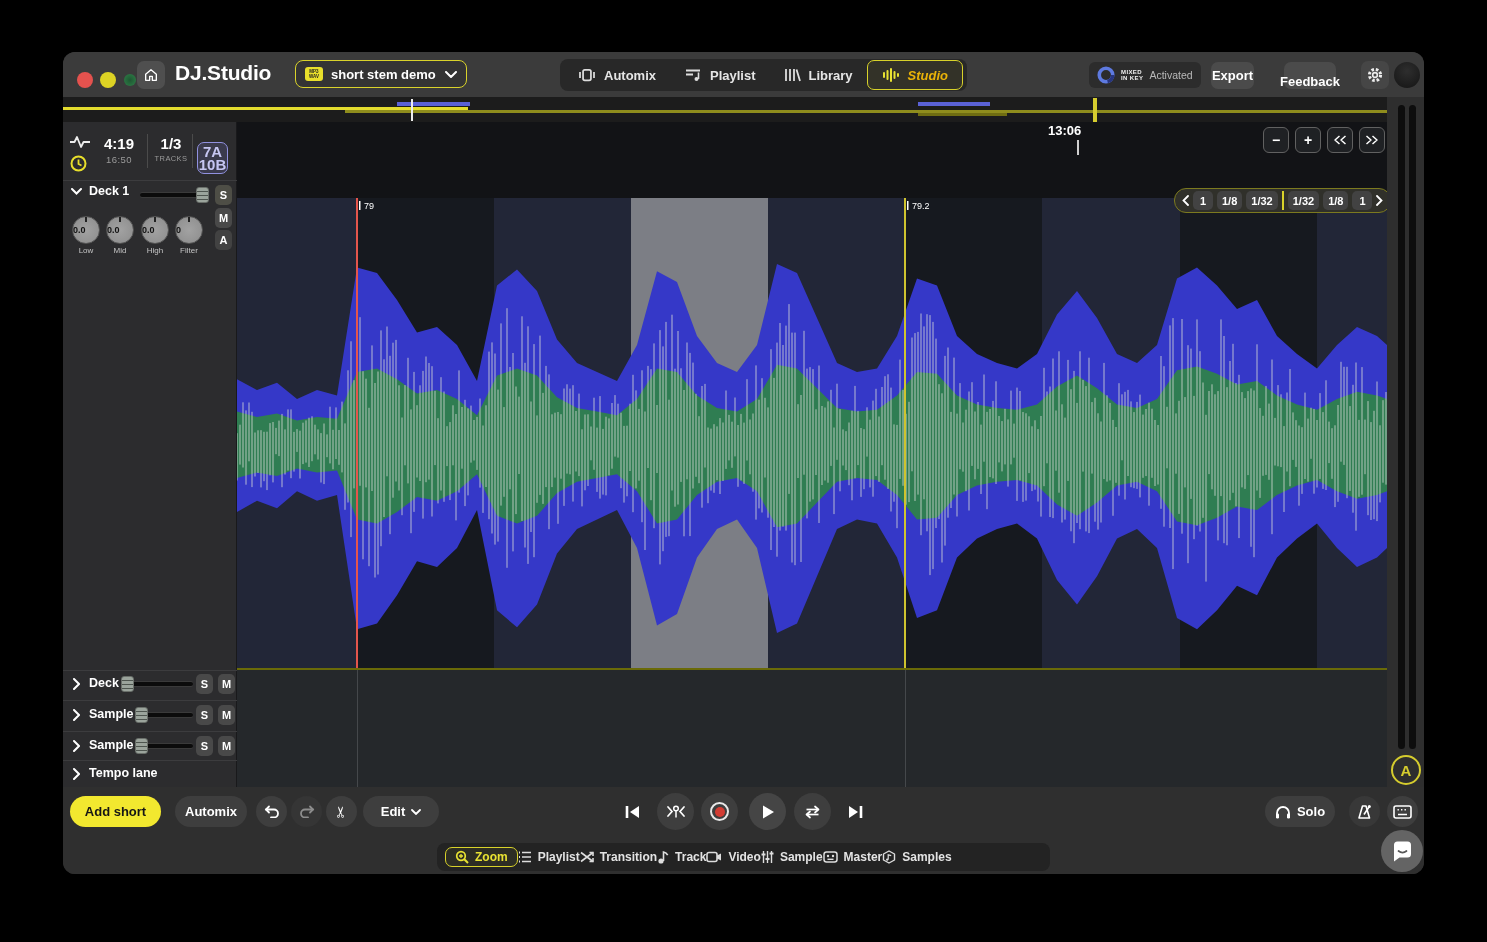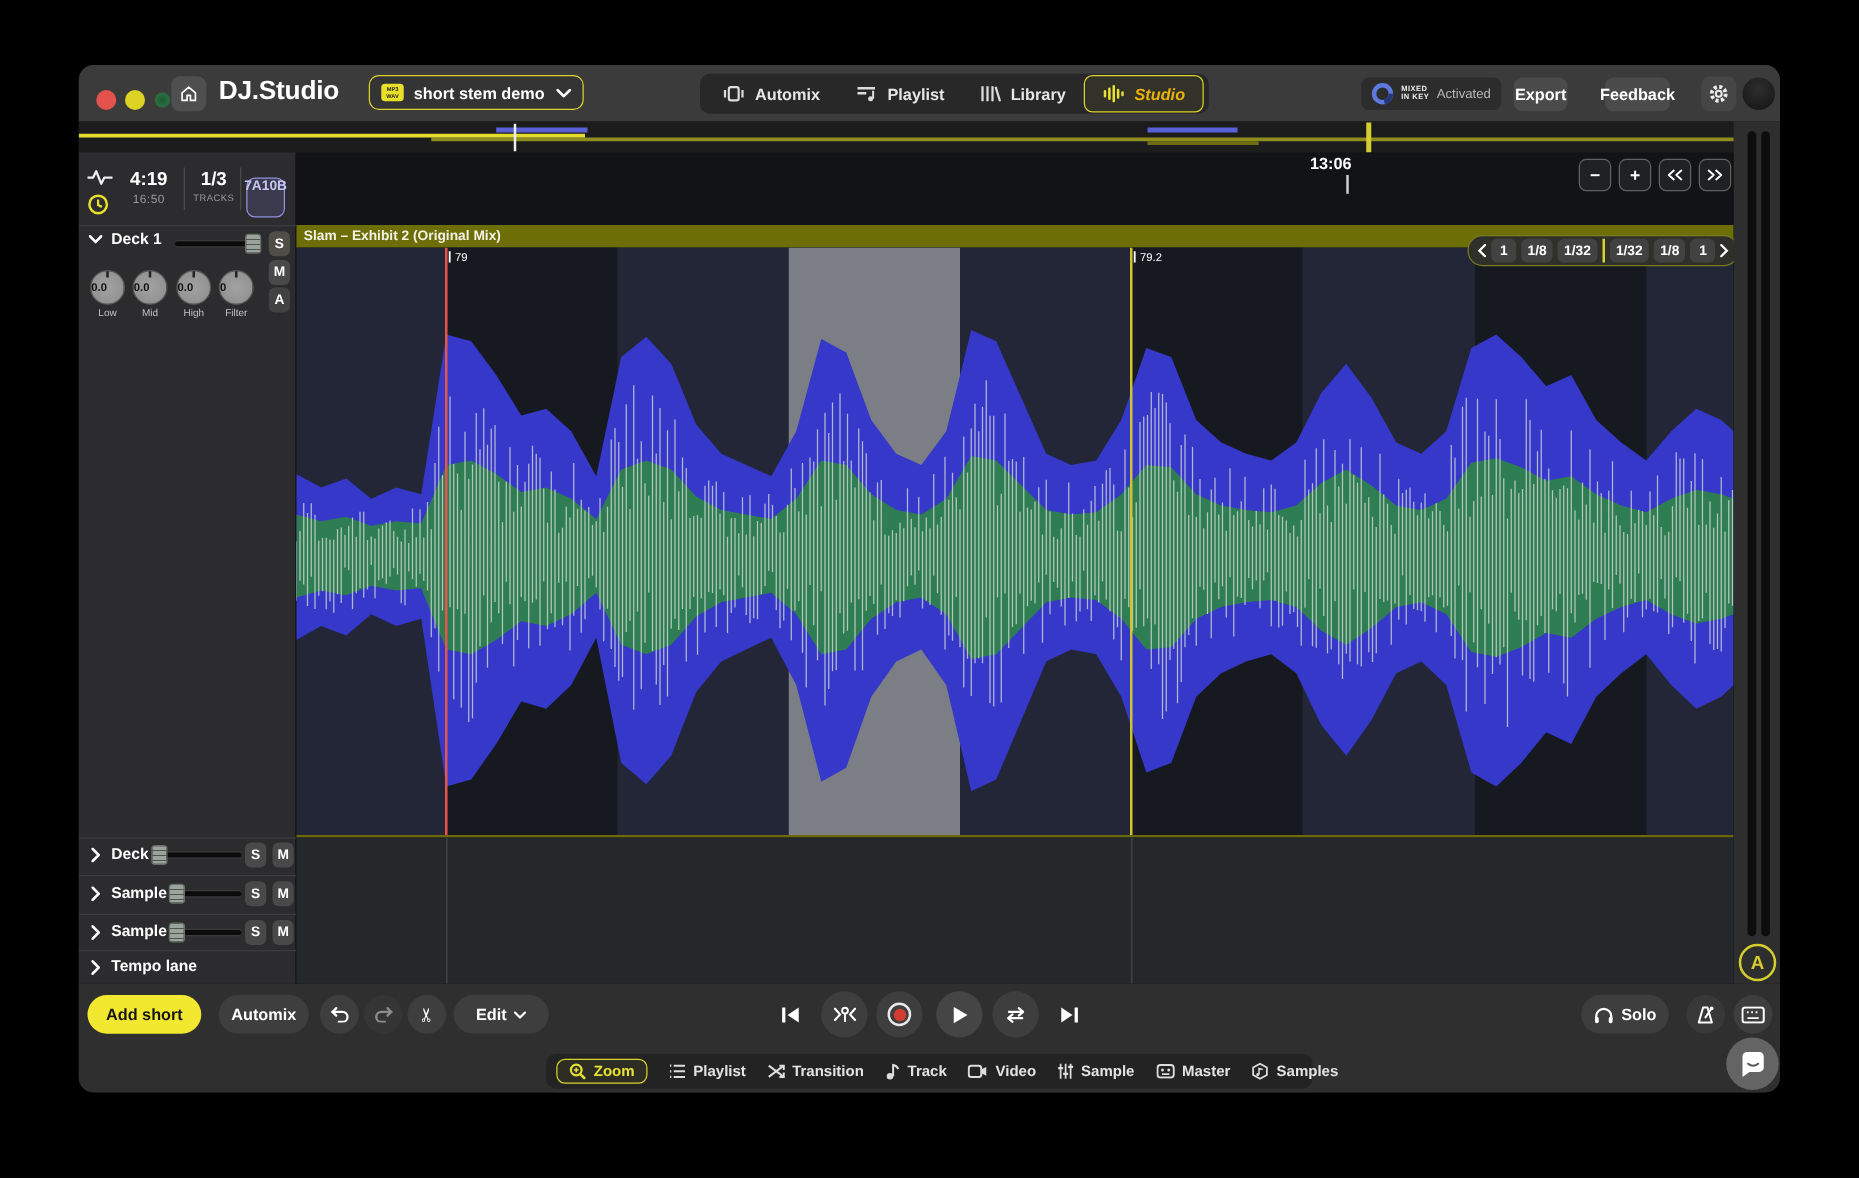--- a/index.html
+++ b/index.html
@@ -24,21 +24,21 @@
   #avatar{position:absolute;left:1331px;top:10px;width:26px;height:26px;border-radius:50%;background:radial-gradient(circle at 50% 35%,#2e2e2e,#141414);}
   
   #minimap{position:absolute;left:0;top:45px;width:1361px;height:25px;background:#1c1c1c;}
   
   #middle{position:absolute;left:0;top:70px;width:1361px;height:665px;background:#131313;}
   #lpanel{position:absolute;left:0;top:0;width:174px;height:665px;background:#2c2c2e;border-right:1px solid #19191b;box-sizing:border-box;}
   .pdiv{position:absolute;left:0;width:174px;height:1px;background:#3c3c3e;}
   .vdiv{position:absolute;width:1px;background:#4b4b4b;}
   .bignum{position:absolute;color:#fff;font-size:15px;font-weight:700;text-align:center;}
   .subnum{position:absolute;color:#9a9a9a;font-size:9.5px;text-align:center;letter-spacing:.4px;}
-  #keybox{position:absolute;left:134px;top:20px;width:31px;height:32px;border:1.5px solid #9191e0;border-radius:7px;background:#3a3a4c;color:#c6c6f2;font-size:11px;font-weight:700;line-height:13px;text-align:center;display:flex;flex-direction:row;justify-content:center;box-sizing:border-box;}
+  #keybox{position:absolute;left:134px;top:20px;width:31px;height:32px;border:1.5px solid #9191e0;border-radius:7px;background:#3a3a4c;color:#c6c6f2;font-size:15px;font-weight:700;line-height:13px;text-align:center;display:flex;flex-direction:column;justify-content:center;box-sizing:border-box;}
   .rowlbl{position:absolute;color:#fff;font-size:12.5px;font-weight:700;}
   .smbtn{position:absolute;width:17px;height:20px;border-radius:5px;background:#494949;color:#fff;font-size:11px;font-weight:700;display:flex;align-items:center;justify-content:center;}
   .strack{position:absolute;height:4px;background:#0b0b0b;border-radius:2px;box-shadow:0 1px 0 #3a3a3a,0 -1px 0 #3a3a3a;}
   .shandle{position:absolute;width:13px;height:16px;border-radius:3px;background:repeating-linear-gradient(180deg,#9ba49c 0 3px,#4e554f 3px 4px);border:1px solid #6a6f6a;box-sizing:border-box;}
   .knob-circle{width:28px;height:28px;border-radius:50%;background:radial-gradient(circle,#a2a2a2,#8c8c8c);border:1px solid #555;display:flex;align-items:center;justify-content:flex-start;position:relative;box-sizing:border-box;}
   .knob-circle::before{content:"";position:absolute;top:0;left:12px;width:2px;height:5px;background:#222;}
   .knob-val{font-size:9px;font-weight:700;color:#111;}
   .knob-label{font-size:8px;color:#c4c4c4;text-align:center;margin-top:2px;width:28px;}
   
   #main{position:absolute;left:174px;top:0;width:1150px;height:665px;background:#121316;overflow:hidden;}
@@ -51,21 +51,21 @@
   .bgdiv{width:2px;height:19px;background:#d8d22a;}
   
   #rcol{position:absolute;left:1324px;top:45px;width:37px;height:690px;background:#2e2e2e;}
   .vbar{position:absolute;top:8px;width:7px;height:644px;border-radius:4px;background:#0d0d0d;}
   #abadge{position:absolute;left:4px;top:658px;width:26px;height:26px;border:2.5px solid #d5cc2e;border-radius:50%;color:#d5cc2e;font-size:15px;font-weight:800;display:flex;align-items:center;justify-content:center;background:#2e2e2e;box-sizing:content-box;}
   
   #bottom{position:absolute;left:0;top:735px;width:1361px;height:87px;background:#2f2f2f;}
   .pill{position:absolute;top:9px;height:31px;border-radius:16px;background:#3e3e3e;color:#fff;display:flex;align-items:center;justify-content:center;font-size:13px;font-weight:700;gap:6px;box-sizing:border-box;}
   .tbtn{position:absolute;top:6px;width:37px;height:37px;border-radius:50%;background:#3e3e3e;display:flex;align-items:center;justify-content:center;}
   .cbtn{position:absolute;top:9px;width:31px;height:31px;border-radius:50%;background:#3e3e3e;display:flex;align-items:center;justify-content:center;color:#fff;font-size:16px;}
-  #tabrow{position:absolute;left:374px;top:56px;width:613px;height:28px;background:#232323;border-radius:8px;display:flex;align-items:center;gap:17px;padding:0 8px;box-sizing:border-box;}
+  #tabrow{position:absolute;left:374px;top:56px;width:613px;height:28px;background:#232323;border-radius:8px;display:flex;align-items:center;padding:0 8px;box-sizing:border-box;}
   .btab{display:flex;align-items:center;gap:6px;font-size:12px;font-weight:600;color:#e3e3e3;}
   .btab.active{border:1px solid #d8d22a;border-radius:7px;padding:2px 9px;color:#e8e232;background:rgba(232,226,50,0.05);}
   #chat{position:absolute;left:1318px;top:778px;width:42px;height:42px;border-radius:50%;background:#646464;display:flex;align-items:center;justify-content:center;z-index:6;}
   svg{display:block;}
 </style>
 </head>
 <body>
 
 <div id="win">
 
@@ -139,21 +139,21 @@
             <circle cx="10" cy="10" r="7.5" fill="none" stroke="#5e7ae0" stroke-width="4"></circle>
             <circle cx="10" cy="10" r="7.5" fill="none" stroke="#27357f" stroke-width="4" stroke-dasharray="10 37"></circle>
           </svg>
         </span>
       <span class="mikstack"><span>MIXED</span><br><span>IN KEY</span></span>
       <span class="mikstatus">Activated</span>
     </div>
     <div class="graybtn" style="left:1148px;width:43px;">
         <span>Export</span>
       </div>
-    <div class="graybtn" style="left:1221px;width:52px;">
+    <div class="graybtn" style="left:1221px;width:52px;align-items:flex-end;">
         <span>Feedback</span>
       </div>
     <div class="sqbtn" style="left:1298px;top:9px;background:#464646;">
       <span>
           <svg width="18" height="18" viewBox="0 0 20 20">
             <circle cx="10" cy="10" r="6.2" fill="none" stroke="#ededed" stroke-width="3.4" stroke-dasharray="2.8 2.1"></circle>
             <circle cx="10" cy="10" r="2.6" fill="none" stroke="#ededed" stroke-width="1.8"></circle>
           </svg>
         </span>
     </div>
@@ -296,21 +296,20 @@
           </span>
         </div>
       <div class="zbtn" style="left:1122px;">
           <span>
             <svg width="14" height="10" viewBox="0 0 14 10">
               <path d="M1.5 1 L6 5 L1.5 9 M7.5 1 L12 5 L7.5 9" stroke="#fff" stroke-width="1.5" fill="none" stroke-linejoin="round"></path>
             </svg>
           </span>
         </div>
 
-      <div id="titlebar"><span>Slam – Exhibit 2 (Original Mix)</span></div>
 
       <div id="lane">
         <svg id="wave-svg" width="1150" height="470">
             <rect width="1150" height="470" fill="#222637"></rect>
             <rect x="120" y="0" width="137" height="470" fill="#16191f"></rect>
             <rect x="394" y="0" width="137" height="470" fill="#7c7e85"></rect>
             <rect x="668" y="0" width="137" height="470" fill="#16191f"></rect>
             <rect x="943" y="0" width="137" height="470" fill="#16191f"></rect>
             <polygon points="0,181.2 20,192.0 40,184.8 60,201.0 80,192.0 100,197.4 120,69.6 140,75.0 160,102.0 180,134.4 200,129.0 220,147.0 240,183.0 260,87.6 280,71.4 300,93.0 320,141.6 340,165.0 360,174.0 380,183.0 400,147.0 420,73.2 440,84.0 460,138.0 480,165.0 500,174.0 520,147.0 540,66.0 560,75.0 580,120.0 600,165.0 620,174.0 640,170.4 660,138.0 680,80.4 700,87.6 720,138.0 740,156.0 760,165.0 780,170.4 800,156.0 820,116.4 840,93.0 860,120.0 880,156.0 900,165.0 920,147.0 940,80.4 960,69.6 980,87.6 1000,111.0 1020,102.0 1040,138.0 1060,156.0 1080,170.4 1100,147.0 1120,129.0 1140,138.0 1150,147.0 1150,350.0 1140,359.4 1120,368.9 1100,350.0 1080,325.4 1060,340.5 1040,359.4 1020,397.2 1000,387.8 980,412.3 960,431.2 940,419.9 920,350.0 900,331.1 880,340.5 860,378.3 840,406.6 820,382.1 800,340.5 780,325.4 760,331.1 740,340.5 720,359.4 700,412.3 680,419.9 660,359.4 640,325.4 620,321.6 600,331.1 580,378.3 560,425.6 540,435.0 520,350.0 500,321.6 480,331.1 460,359.4 440,416.1 420,427.4 400,350.0 380,312.1 360,321.6 340,331.1 320,355.6 300,406.6 280,429.3 260,412.3 240,312.1 220,350.0 200,368.9 180,363.2 160,397.2 140,425.6 120,431.2 100,297.0 80,302.7 60,293.3 40,310.3 20,302.7 0,314.0" fill="#3538c8"></polygon>
             <polygon points="0,213.6 20,219.0 40,215.4 60,222.6 80,219.0 100,220.8 120,174.0 140,170.4 160,181.2 180,195.6 200,192.0 220,201.0 240,217.2 260,177.6 280,170.4 300,177.6 320,199.2 340,210.0 360,213.6 380,217.2 400,201.0 420,170.4 440,174.0 460,197.4 480,210.0 500,213.6 520,201.0 540,166.8 560,170.4 580,190.2 600,210.0 620,213.6 640,211.8 660,197.4 680,174.0 700,175.8 720,197.4 740,206.4 760,210.0 780,211.8 800,206.4 820,188.4 840,177.6 860,190.2 880,206.4 900,210.0 920,201.0 940,172.2 960,168.6 980,175.8 1000,186.6 1020,183.0 1040,197.4 1060,206.4 1080,211.8 1100,201.0 1120,193.8 1140,197.4 1150,201.0 1150,293.3 1140,297.0 1120,300.8 1100,293.3 1080,281.9 1060,287.6 1040,297.0 1020,312.1 1000,308.4 980,319.7 960,327.3 940,323.5 920,293.3 900,283.8 880,287.6 860,304.6 840,317.8 820,306.5 800,287.6 780,281.9 760,283.8 740,287.6 720,297.0 700,319.7 680,321.6 660,297.0 640,281.9 620,280.0 600,283.8 580,304.6 560,325.4 540,329.2 520,293.3 500,280.0 480,283.8 460,297.0 440,321.6 420,325.4 400,293.3 380,276.2 360,280.0 340,283.8 320,295.1 300,317.8 280,325.4 260,317.8 240,276.2 220,293.3 200,302.7 180,298.9 160,314.0 140,325.4 120,321.6 100,272.5 80,274.4 60,270.6 40,278.1 20,274.4 0,280.0" fill="#2f7d52"></polygon>

